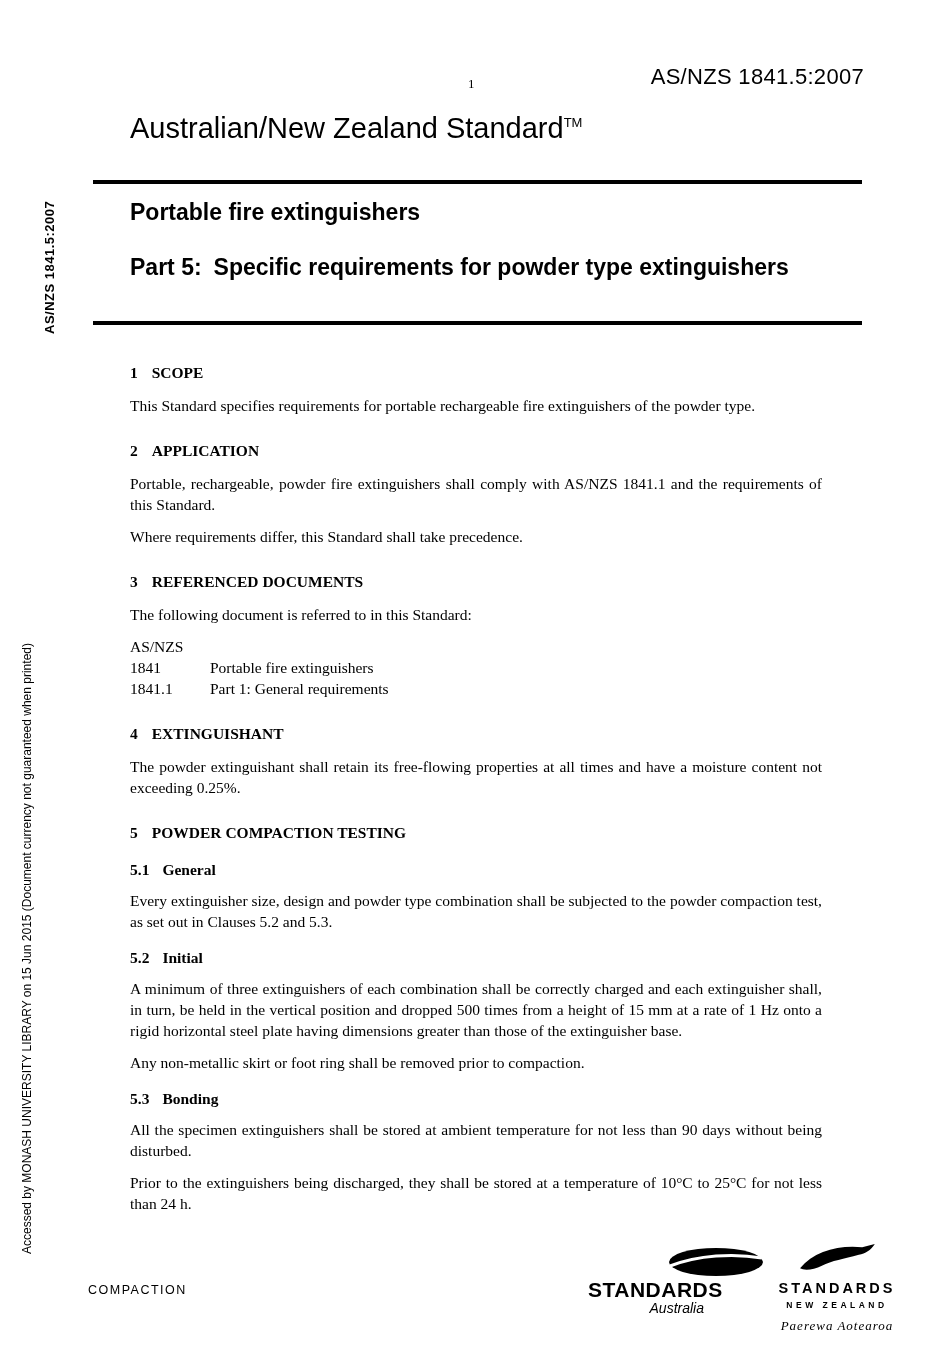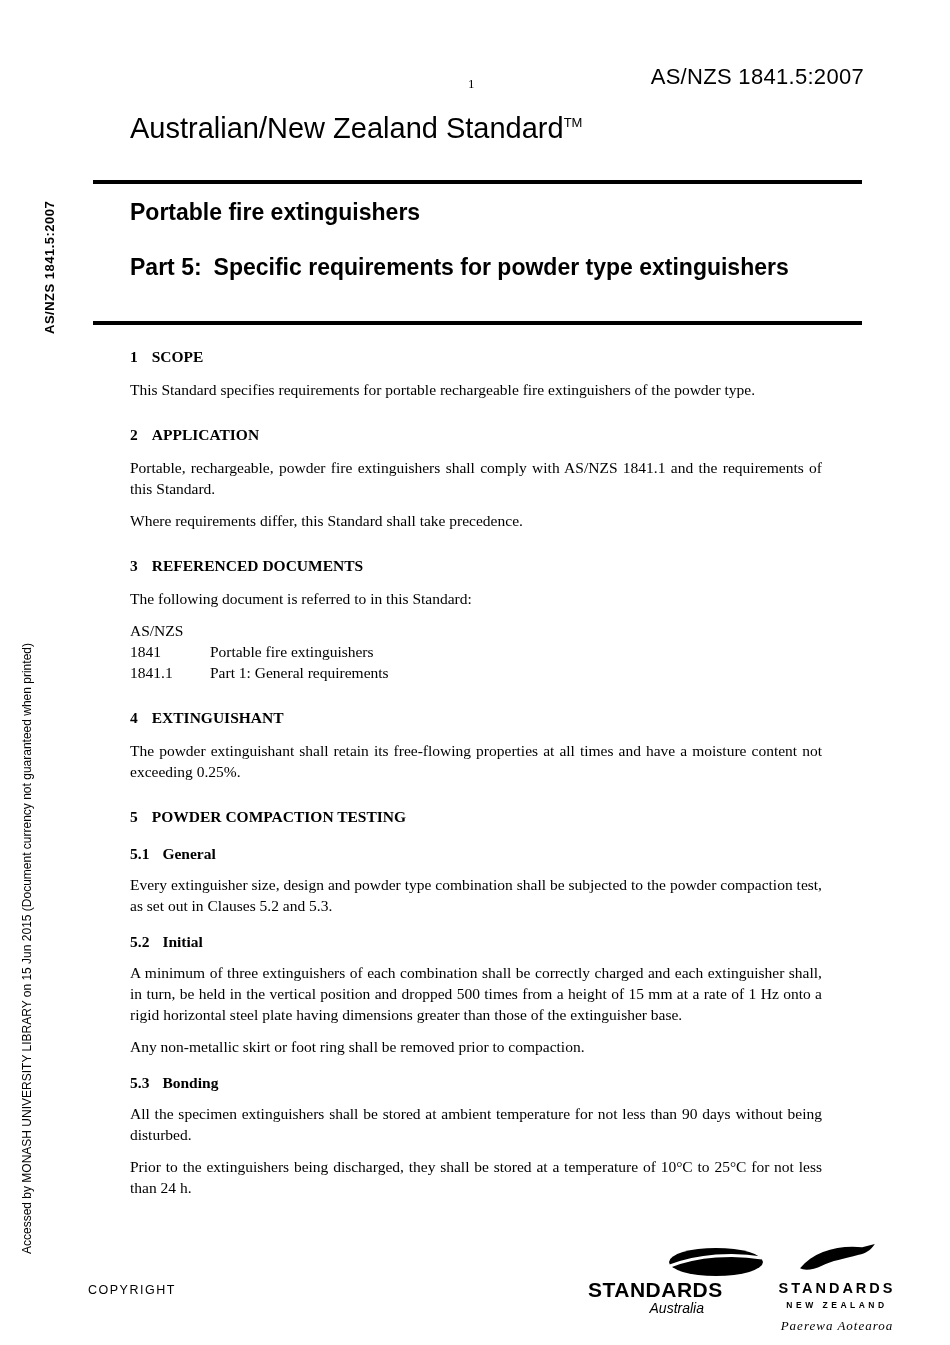--- a/index.html
+++ b/index.html
@@ -33,21 +33,21 @@
   .rule { position:absolute; left:93px; width:769px; height:4px; background:#000; }
   .rule-1 { top:180px; }
   .rule-2 { top:321px; }
   .subject-title { position:absolute; left:130px; top:199px; font-family:"Liberation Sans", sans-serif; font-size:23px; font-weight:bold; }
   .part-title { position:absolute; left:130px; top:251px; max-width:680px; font-family:"Liberation Sans", sans-serif; font-size:23px; font-weight:bold; line-height:32px; }
   .part-label { margin-right:12px; }
 
   
   .content { position:absolute; left:130px; top:346px; width:692px; font-size:15.5px; line-height:21px; }
   .sec-h { font-size:15.5px; font-weight:bold; margin:24px 0 12px; }
-  section:first-child .sec-h { margin-top:0; }
+  section:first-child .sec-h { margin-top:16px; }
   .sec-num { display:inline-block; margin-right:14px; }
   .subsec-h { font-size:15.5px; font-weight:bold; margin:15px 0 10px; }
   .sec-h + .subsec-h { margin-top:16px; }
   .subsec-num { display:inline-block; margin-right:13px; }
   .para { text-align:justify; margin-bottom:11px; }
   .ref-block { }
   .ref-row { display:flex; }
   .ref-code { flex:0 0 80px; }
 
   
@@ -128,21 +128,21 @@
       <p class="para">A minimum of three extinguishers of each combination shall be correctly charged and each extinguisher shall, in turn, be held in the vertical position and dropped 500 times from a height of 15 mm at a rate of 1 Hz onto a rigid horizontal steel plate having dimensions greater than those of the extinguisher base.</p>
       <p class="para">Any non-metallic skirt or foot ring shall be removed prior to compaction.</p>
 
       <h4 class="subsec-h"><span class="subsec-num">5.3</span><span>Bonding</span></h4>
       <p class="para">All the specimen extinguishers shall be stored at ambient temperature for not less than 90 days without being disturbed.</p>
       <p class="para">Prior to the extinguishers being discharged, they shall be stored at a temperature of 10°C to 25°C for not less than 24 h.</p>
     </section>
 
   </div>
 
-  <div class="copyright">COPYRIGHT</div>
+  <div class="copyright">COMPACTION</div>
 
   <div class="sa-logo">
     <svg class="sa-lens" width="96" height="30" viewBox="0 0 96 30" aria-hidden="true">
       <ellipse cx="48" cy="15" rx="47" ry="14" fill="#000"></ellipse>
       <path d="M2 19 C 30 8, 66 6, 94 11" stroke="#fff" stroke-width="3" fill="none"></path>
     </svg>
     <div class="sa-name">STANDARDS</div>
     <div class="sa-sub">Australia</div>
   </div>
 

